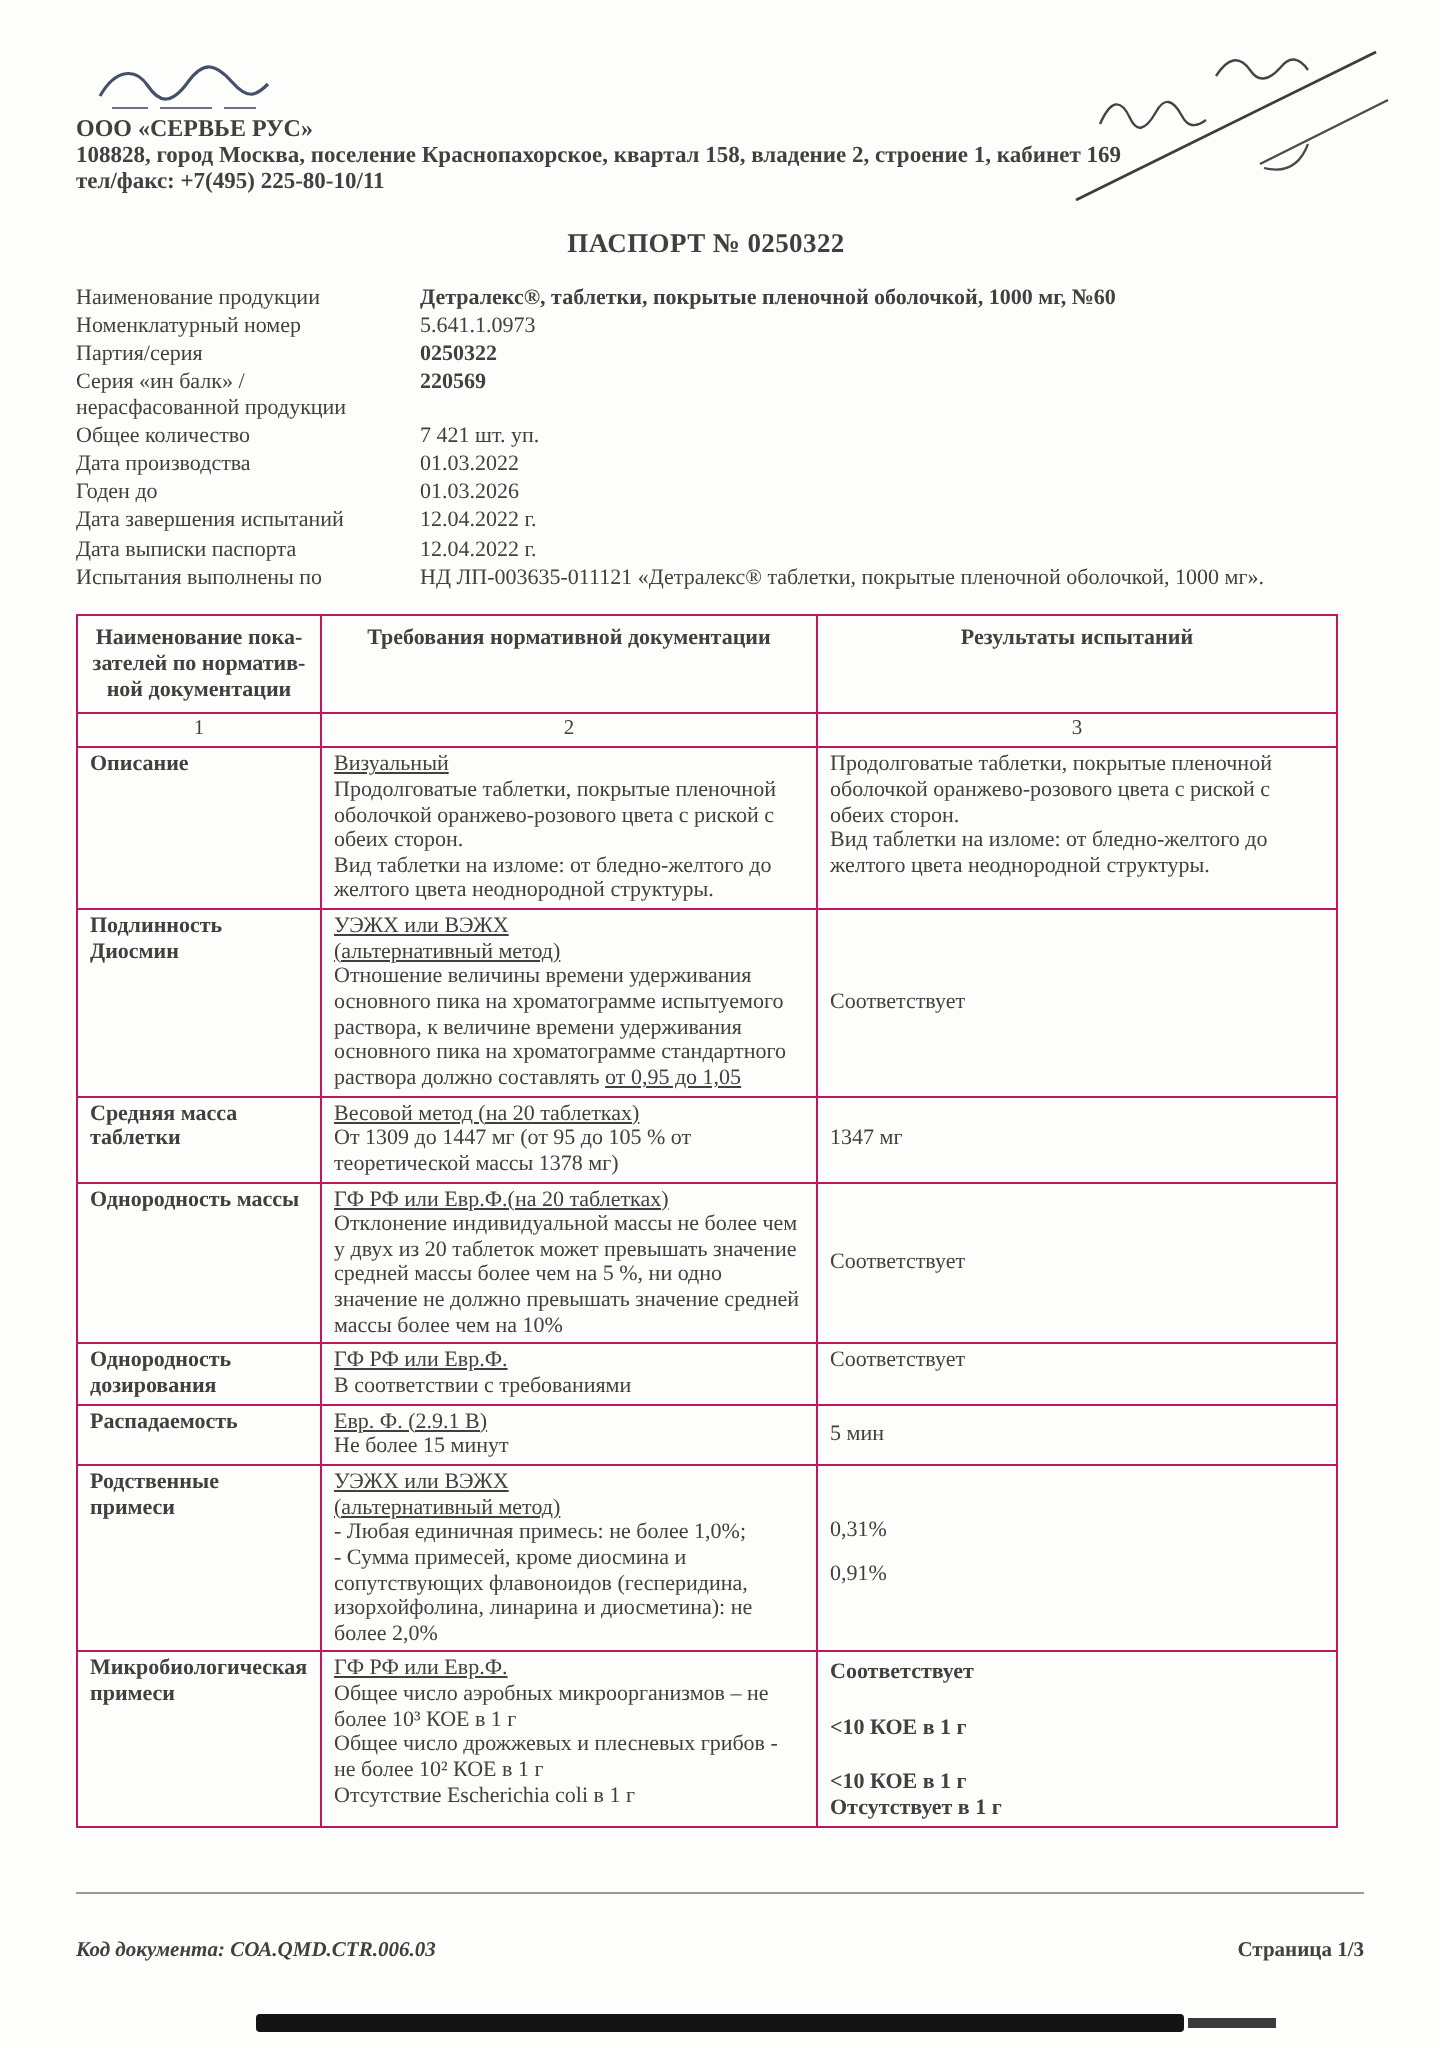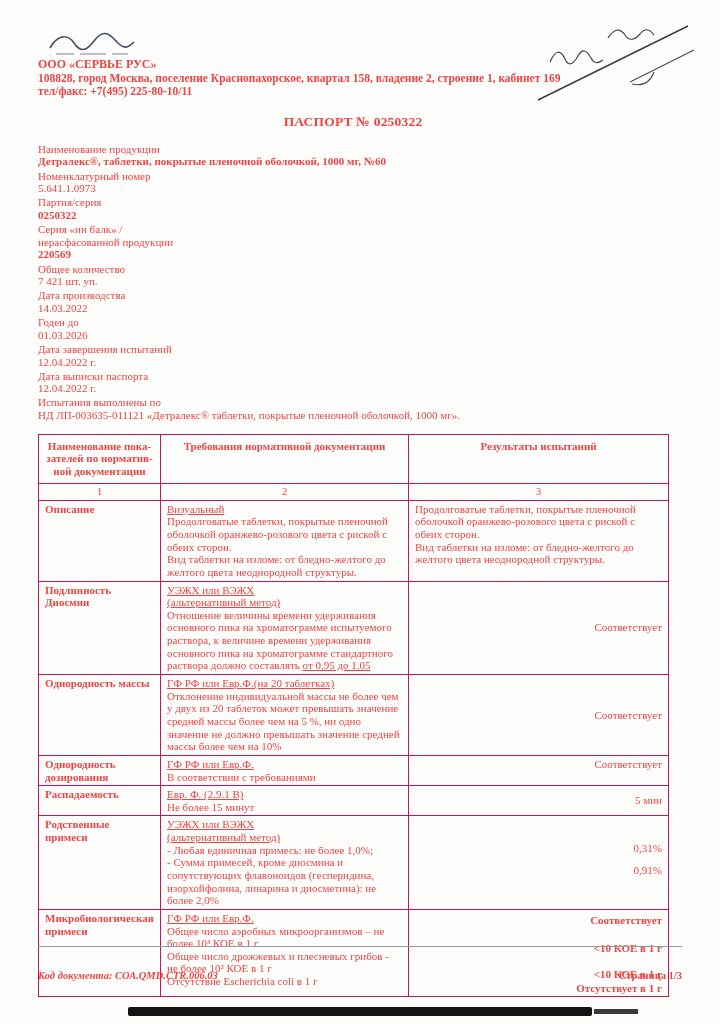--- a/index.html
+++ b/index.html
@@ -1,36 +1,36 @@
 <!DOCTYPE html>
 <html lang="ru"><head>
 <meta charset="utf-8">
 <style>
   *{box-sizing:border-box;}
   html,body{margin:0;padding:0;background:#d9d9d9;}
   .page{position:relative;width:720px;height:1024px;margin:0 auto;background:#fdfdfb;
-        font-family:"Liberation Serif","DejaVu Serif",serif;color:#ef4444;overflow:hidden;line-height:1.15;}
+        font-family:"Liberation Serif","DejaVu Serif",serif;color:#404040;overflow:hidden;line-height:1.15;}
   .content{position:absolute;left:38px;top:58px;width:630px;}
   .company{font-weight:bold;font-size:12px;}
   .addr{font-weight:bold;font-size:11.5px;}
   .phone{font-weight:bold;font-size:11.5px;}
   .title{text-align:center;font-weight:bold;font-size:13.5px;margin:16px 0 13px 0;letter-spacing:.2px;}
   .details{font-size:11px;}
-  .detail-row{display:flex;margin-bottom:1.5px;flex-direction:column;}
+  .detail-row{display:flex;margin-bottom:1.5px;}
   .detail-label{width:172px;flex:none;white-space:pre-line;}
   .detail-value{flex:1;}
   .bold{font-weight:bold;}
   table.spec{border-collapse:collapse;width:630px;margin-top:12px;font-size:11px;table-layout:fixed;}
   table.spec th,table.spec td{border:1px solid #be185d;padding:2px 6px;vertical-align:top;}
   table.spec th{white-space:pre-line;text-align:center;font-weight:bold;padding:5px 4px;}
   col.c1{width:122px;} col.c2{width:248px;} col.c3{width:260px;}
   td.colnum{text-align:center;padding:0 2px;font-size:10.5px;}
   td.name-cell{font-weight:bold;white-space:pre-line;}
   td.req-cell p{margin:0;}
-  td.res-cell{text-align:right;}
+  td.res-cell{text-align:left;}
   td.res-cell p{margin:0;}
   span.u{text-decoration:underline;}
   .footer{position:absolute;left:38px;width:644px;top:946px;border-top:1px solid #999;
           padding-top:23px;display:flex;justify-content:space-between;font-size:10.5px;}
   .doc-code{font-style:italic;font-weight:bold;}
   .page-num{font-weight:bold;}
   .deco{position:absolute;}
   .scan-bar{position:absolute;left:128px;top:1007px;width:464px;height:9px;background:#141414;border-radius:2px;}
   .scan-bar-tail{position:absolute;left:594px;top:1009px;width:44px;height:5px;background:#3a3a3a;}
 </style>
@@ -77,21 +77,21 @@
           <div class="detail-label">Серия «ин балк» /
 нерасфасованной продукции</div>
           <div class="detail-value bold">220569</div>
         </div>
         <div class="detail-row">
           <div class="detail-label">Общее количество</div>
           <div class="detail-value">7 421 шт. уп.</div>
         </div>
         <div class="detail-row">
           <div class="detail-label">Дата производства</div>
-          <div class="detail-value">14.03.2022</div>
+          <div class="detail-value">01.03.2022</div>
         </div>
         <div class="detail-row">
           <div class="detail-label">Годен до</div>
           <div class="detail-value">01.03.2026</div>
         </div>
         <div class="detail-row">
           <div class="detail-label">Дата завершения испытаний</div>
           <div class="detail-value">12.04.2022 г.</div>
         </div>
         <div class="detail-row">
@@ -141,20 +141,30 @@
             <td class="req-cell">
               <p><span class="u">УЭЖХ или ВЭЖХ</span></p>
               <p><span class="u">(альтернативный метод)</span></p>
               <p><span>Отношение величины времени удерживания основного пика на хроматограмме испытуемого раствора, к величине времени удерживания основного пика на хроматограмме стандартного раствора должно составлять </span><span class="u">от 0,95 до 1,05</span></p>
             </td>
             <td class="res-cell" style="vertical-align: middle;">
               <p>Соответствует</p>
             </td>
           </tr>
           <tr>
+            <td class="name-cell">Средняя масса таблетки</td>
+            <td class="req-cell">
+              <p><span class="u">Весовой метод (на 20 таблетках)</span></p>
+              <p><span>От 1309 до 1447 мг (от 95 до 105 % от теоретической массы 1378 мг)</span></p>
+            </td>
+            <td class="res-cell" style="vertical-align: middle;">
+              <p>1347 мг</p>
+            </td>
+          </tr>
+          <tr>
             <td class="name-cell">Однородность массы</td>
             <td class="req-cell">
               <p><span class="u">ГФ РФ или Евр.Ф.(на 20 таблетках)</span></p>
               <p><span>Отклонение индивидуальной массы не более чем у двух из 20 таблеток может превышать значение средней массы более чем на 5 %, ни одно значение не должно превышать значение средней массы более чем на 10%</span></p>
             </td>
             <td class="res-cell" style="vertical-align: middle;">
               <p>Соответствует</p>
             </td>
           </tr>
           <tr>

